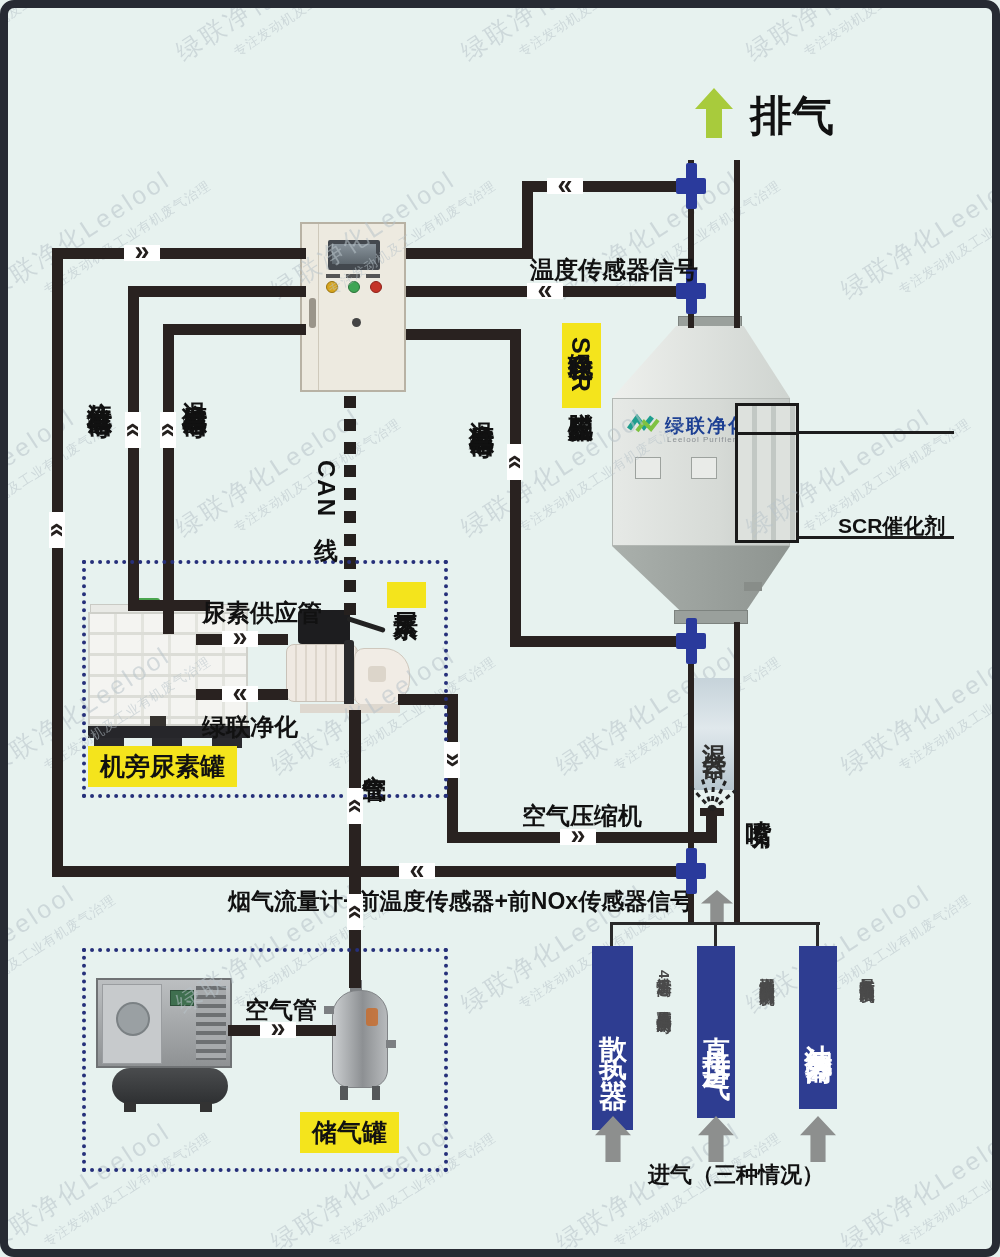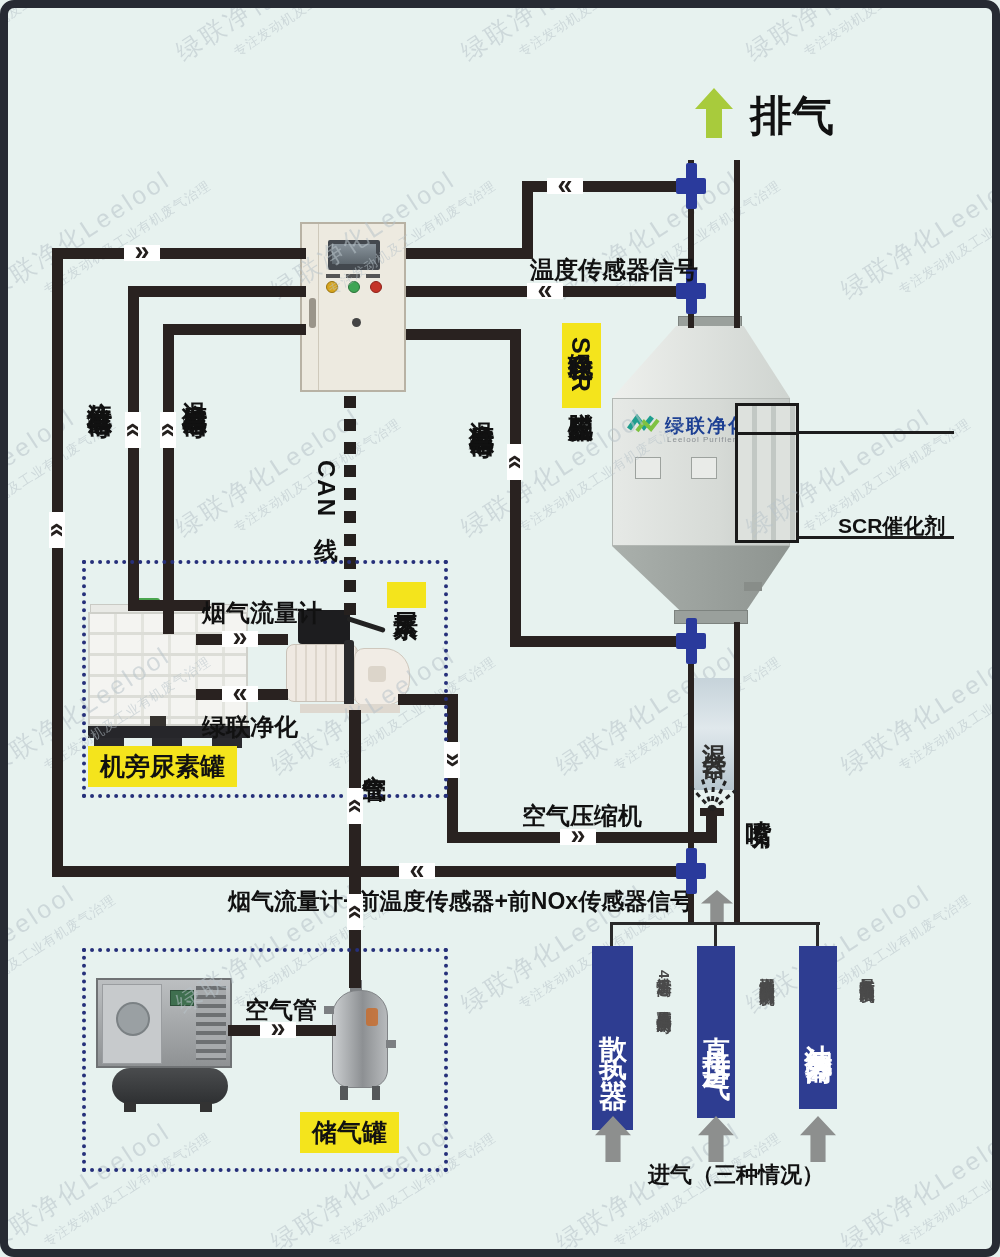--- a/index.html
+++ b/index.html
@@ -360,21 +360,21 @@
   <div class="vlbl" style="left:310px;top:460px;font-size:24px;">CAN线</div>
   <div class="lbl" style="left:228px;top:886px;font-size:23px;z-index:2;">烟气流量计+前温度传感器+前NOx传感器信号</div>
 
   <div class="yvlabel" style="left:562px;top:323px;font-size:25px;letter-spacing:1px;">绿联净化SCR脱硝反应器</div>
   <div class="uline" style="left:796px;top:431px;width:158px;"></div>
   <div class="lbl" style="left:838px;top:512px;font-size:21px;">SCR催化剂</div>
   <div class="uline" style="left:796px;top:536px;width:158px;"></div>
 
   <div class="vlbl" style="left:742px;top:800px;font-size:26px;">喷嘴</div>
 
-  <div class="lbl" style="left:202px;top:597px;">烟气流量计</div>
+  <div class="lbl" style="left:202px;top:597px;">尿素供应管</div>
   <div class="lbl" style="left:202px;top:711px;">绿联净化</div>
   <div class="lbl" style="left:522px;top:800px;">空气压缩机</div>
   <div class="yvlabel" style="left:387px;top:582px;">尿素泵</div>
   <div class="ylabel" style="left:88px;top:746px;">机旁尿素罐</div>
 
   <div class="vlbl" style="left:358px;top:756px;font-size:24px;">空气管</div>
   <div class="lbl" style="left:245px;top:994px;">空气管</div>
   <div class="ylabel" style="left:300px;top:1112px;">储气罐</div>
 
   <div class="blockarrow" style="left:701px;top:890px;width:32px;height:32px;background:#8d8f8e;"></div>

